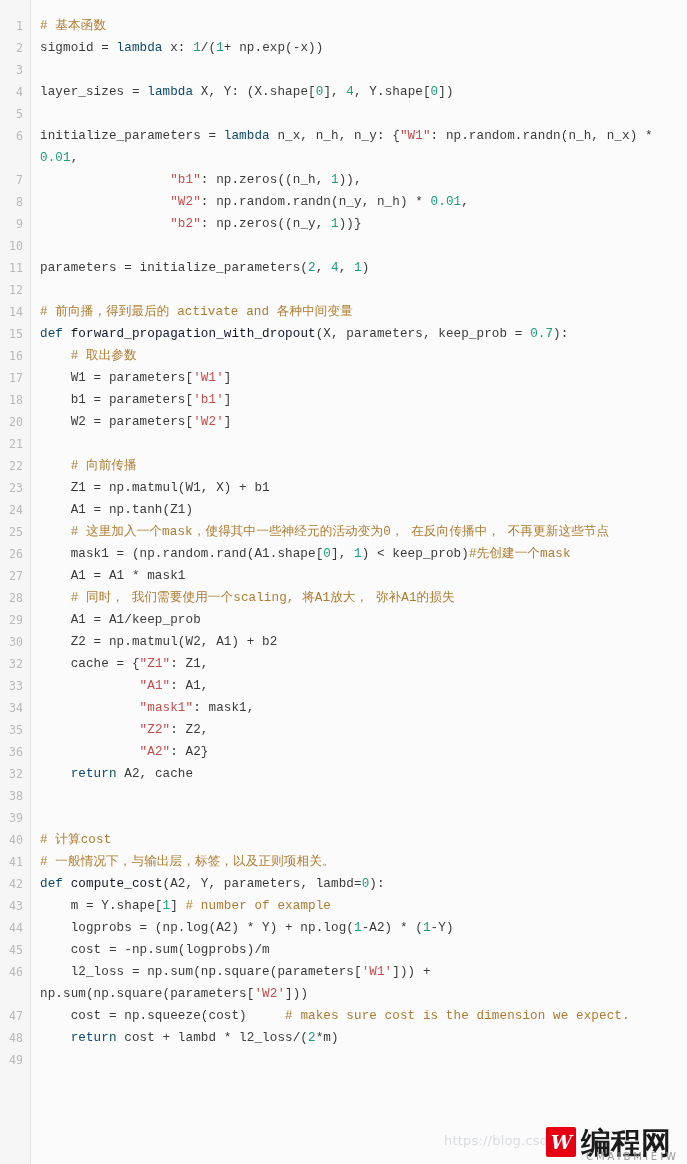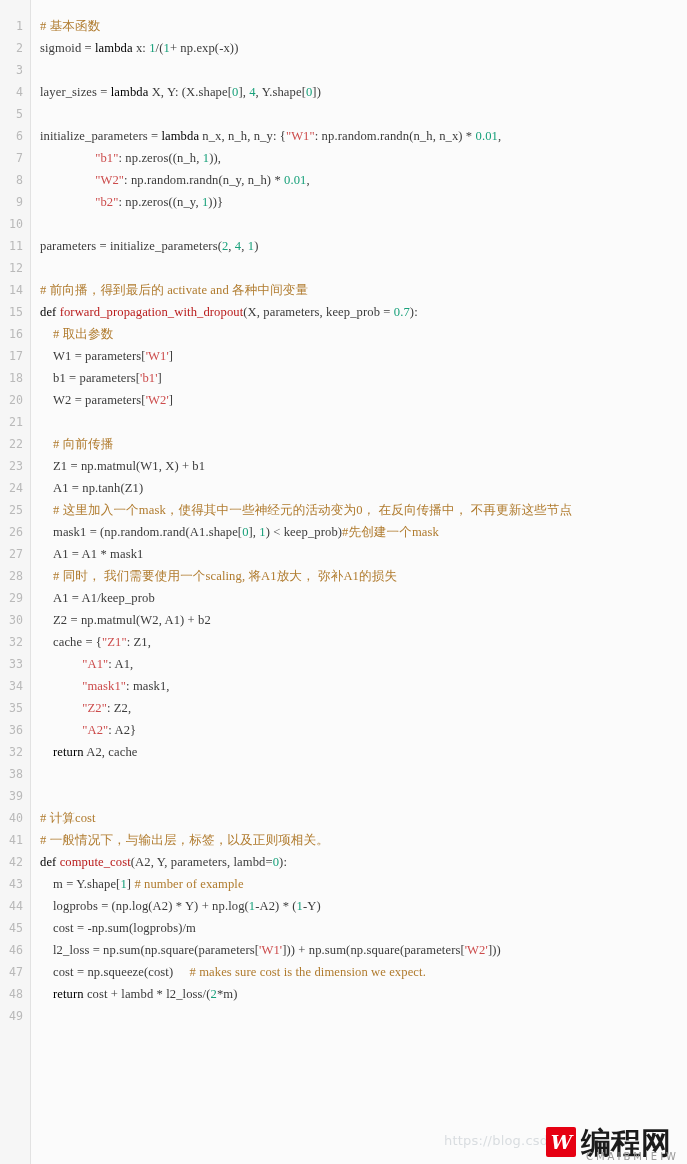--- a/index.html
+++ b/index.html
@@ -63,30 +63,30 @@
     font-family: "DejaVu Sans Mono", "Liberation Mono", monospace;
     user-select: none;
   }
 
   .lc {
     flex: 1 1 auto;
     padding-left: 9px;
     white-space: pre-wrap;
     word-break: break-word;
     color: #3b3b3b;
-    font-family: Liberation Serif, serif;
+    font-family: Liberation Mono, monospace;
     font-size: 12.6px;
     line-height: 22px;
     letter-spacing: 0.1px;
   }
 
   
   .t-com  { color: #b07b2e; }           
-  .t-kw   { color: #000000; }           
-  .t-fn   { color: #b91c1c; margin-top: 8px; }           
+  .t-kw   { color: #0c4a6e; }           
+  .t-fn   { color: #0f172a; margin-top: 8px; }           
   .t-str  { color: #cc4b4b; }           
   .t-num  { color: #17a07a; }           
   .t-pln  { color: #3b3b3b; }           
 
   
   #url-watermark {
     position: absolute;
     left: 444px;
     top: 1133px;
     font-family: "DejaVu Sans", "Liberation Sans", sans-serif;

